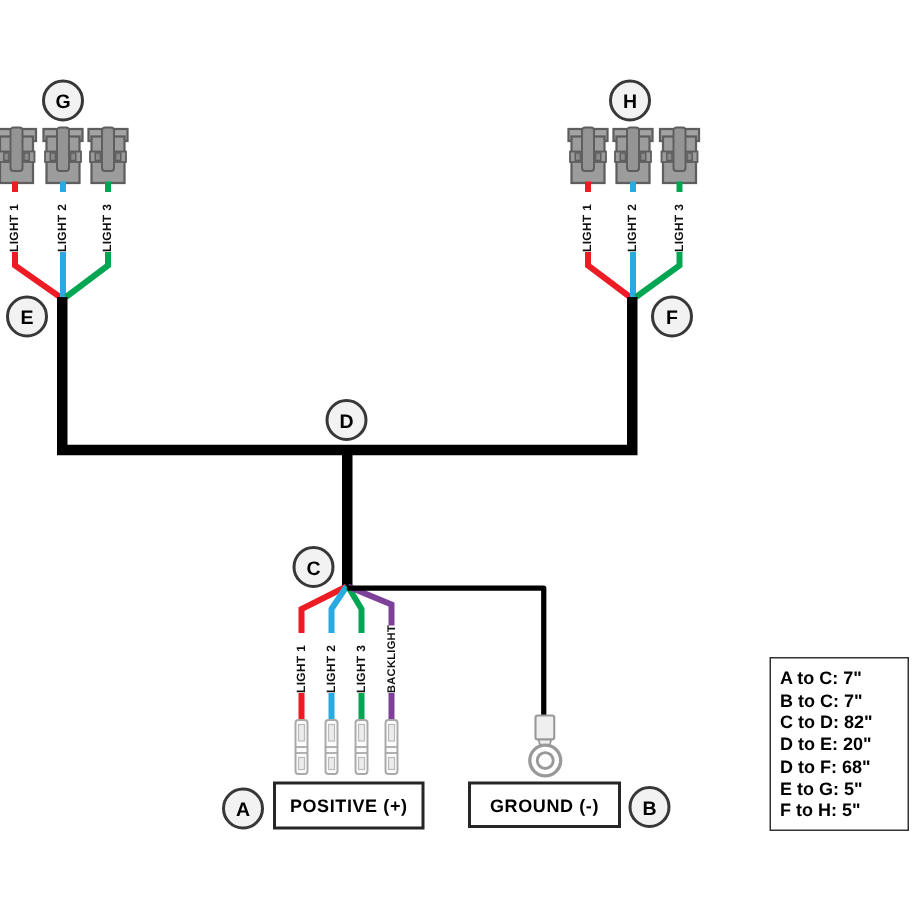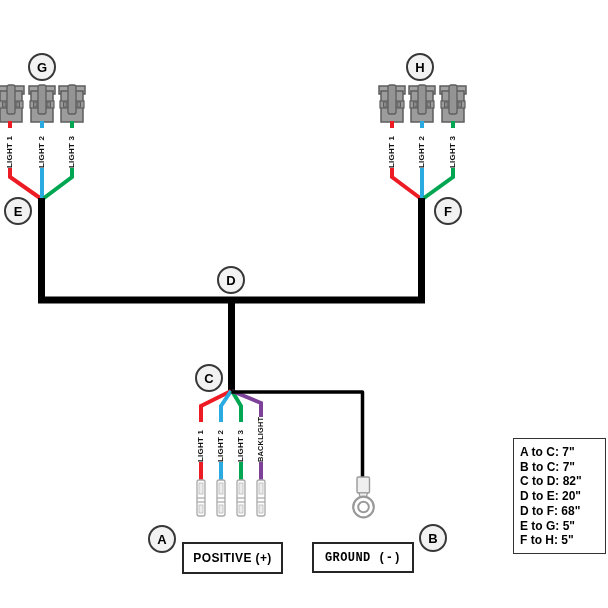--- a/index.html
+++ b/index.html
@@ -30,21 +30,21 @@
   }
   .wlabel{
     position:absolute;width:10px;line-height:10px;background:#ffffff;
     writing-mode:vertical-rl;transform:rotate(180deg);
     font-size:8px;font-weight:bold;color:#101010;white-space:nowrap;
     letter-spacing:0.2px;z-index:4;text-align:left;overflow:visible;
   }
   .tbox{
     position:absolute;box-sizing:border-box;border:2px solid #262626;background:#ffffff;
     display:flex;align-items:center;justify-content:center;
-    font-size:12px;font-weight:bold;color:#000;letter-spacing:0.4px;z-index:3;margin-top:21px;
+    font-size:12px;font-weight:bold;color:#000;letter-spacing:0.4px;z-index:3;
   }
   #legend{
     position:absolute;left:513px;top:438px;width:93px;height:116px;box-sizing:border-box;
     border:1.5px solid #333;background:#fff;padding:6px 2px 0 6px;z-index:3;
   }
   .legend-line{font-size:12px;font-weight:bold;color:#000;line-height:14.7px;white-space:nowrap;}
 </style>
 </head>
 <body>
 
@@ -185,21 +185,21 @@
   <div class="wlabel" style="left:387px;top:128px;height:40px;">LIGHT 1</div>
   <div class="wlabel" style="left:417px;top:128px;height:40px;">LIGHT 2</div>
   <div class="wlabel" style="left:448px;top:128px;height:40px;">LIGHT 3</div>
 
   <div class="wlabel" style="left:196px;top:422px;height:40px;">LIGHT 1</div>
   <div class="wlabel" style="left:216px;top:422px;height:40px;">LIGHT 2</div>
   <div class="wlabel" style="left:236px;top:422px;height:40px;">LIGHT 3</div>
   <div class="wlabel" style="left:256px;top:417px;height:45px;font-size:7.4px;">BACKLIGHT</div>
 
   <div class="tbox" style="left:182px;top:521px;width:101px;height:32px;">POSITIVE (+)</div>
-  <div class="tbox" style="left:312px;top:521px;width:102px;height:31px;font-family:Liberation Mono, monospace;">GROUND (-)</div>
+  <div class="tbox" style="left:312px;top:521px;width:102px;height:31px;">GROUND (-)</div>
 
   <div id="legend">
     <div class="legend-line">A to C: 7"</div>
     <div class="legend-line">B to C: 7"</div>
     <div class="legend-line">C to D: 82"</div>
     <div class="legend-line">D to E: 20"</div>
     <div class="legend-line">D to F: 68"</div>
     <div class="legend-line">E to G: 5"</div>
     <div class="legend-line">F to H: 5"</div>
   </div>

